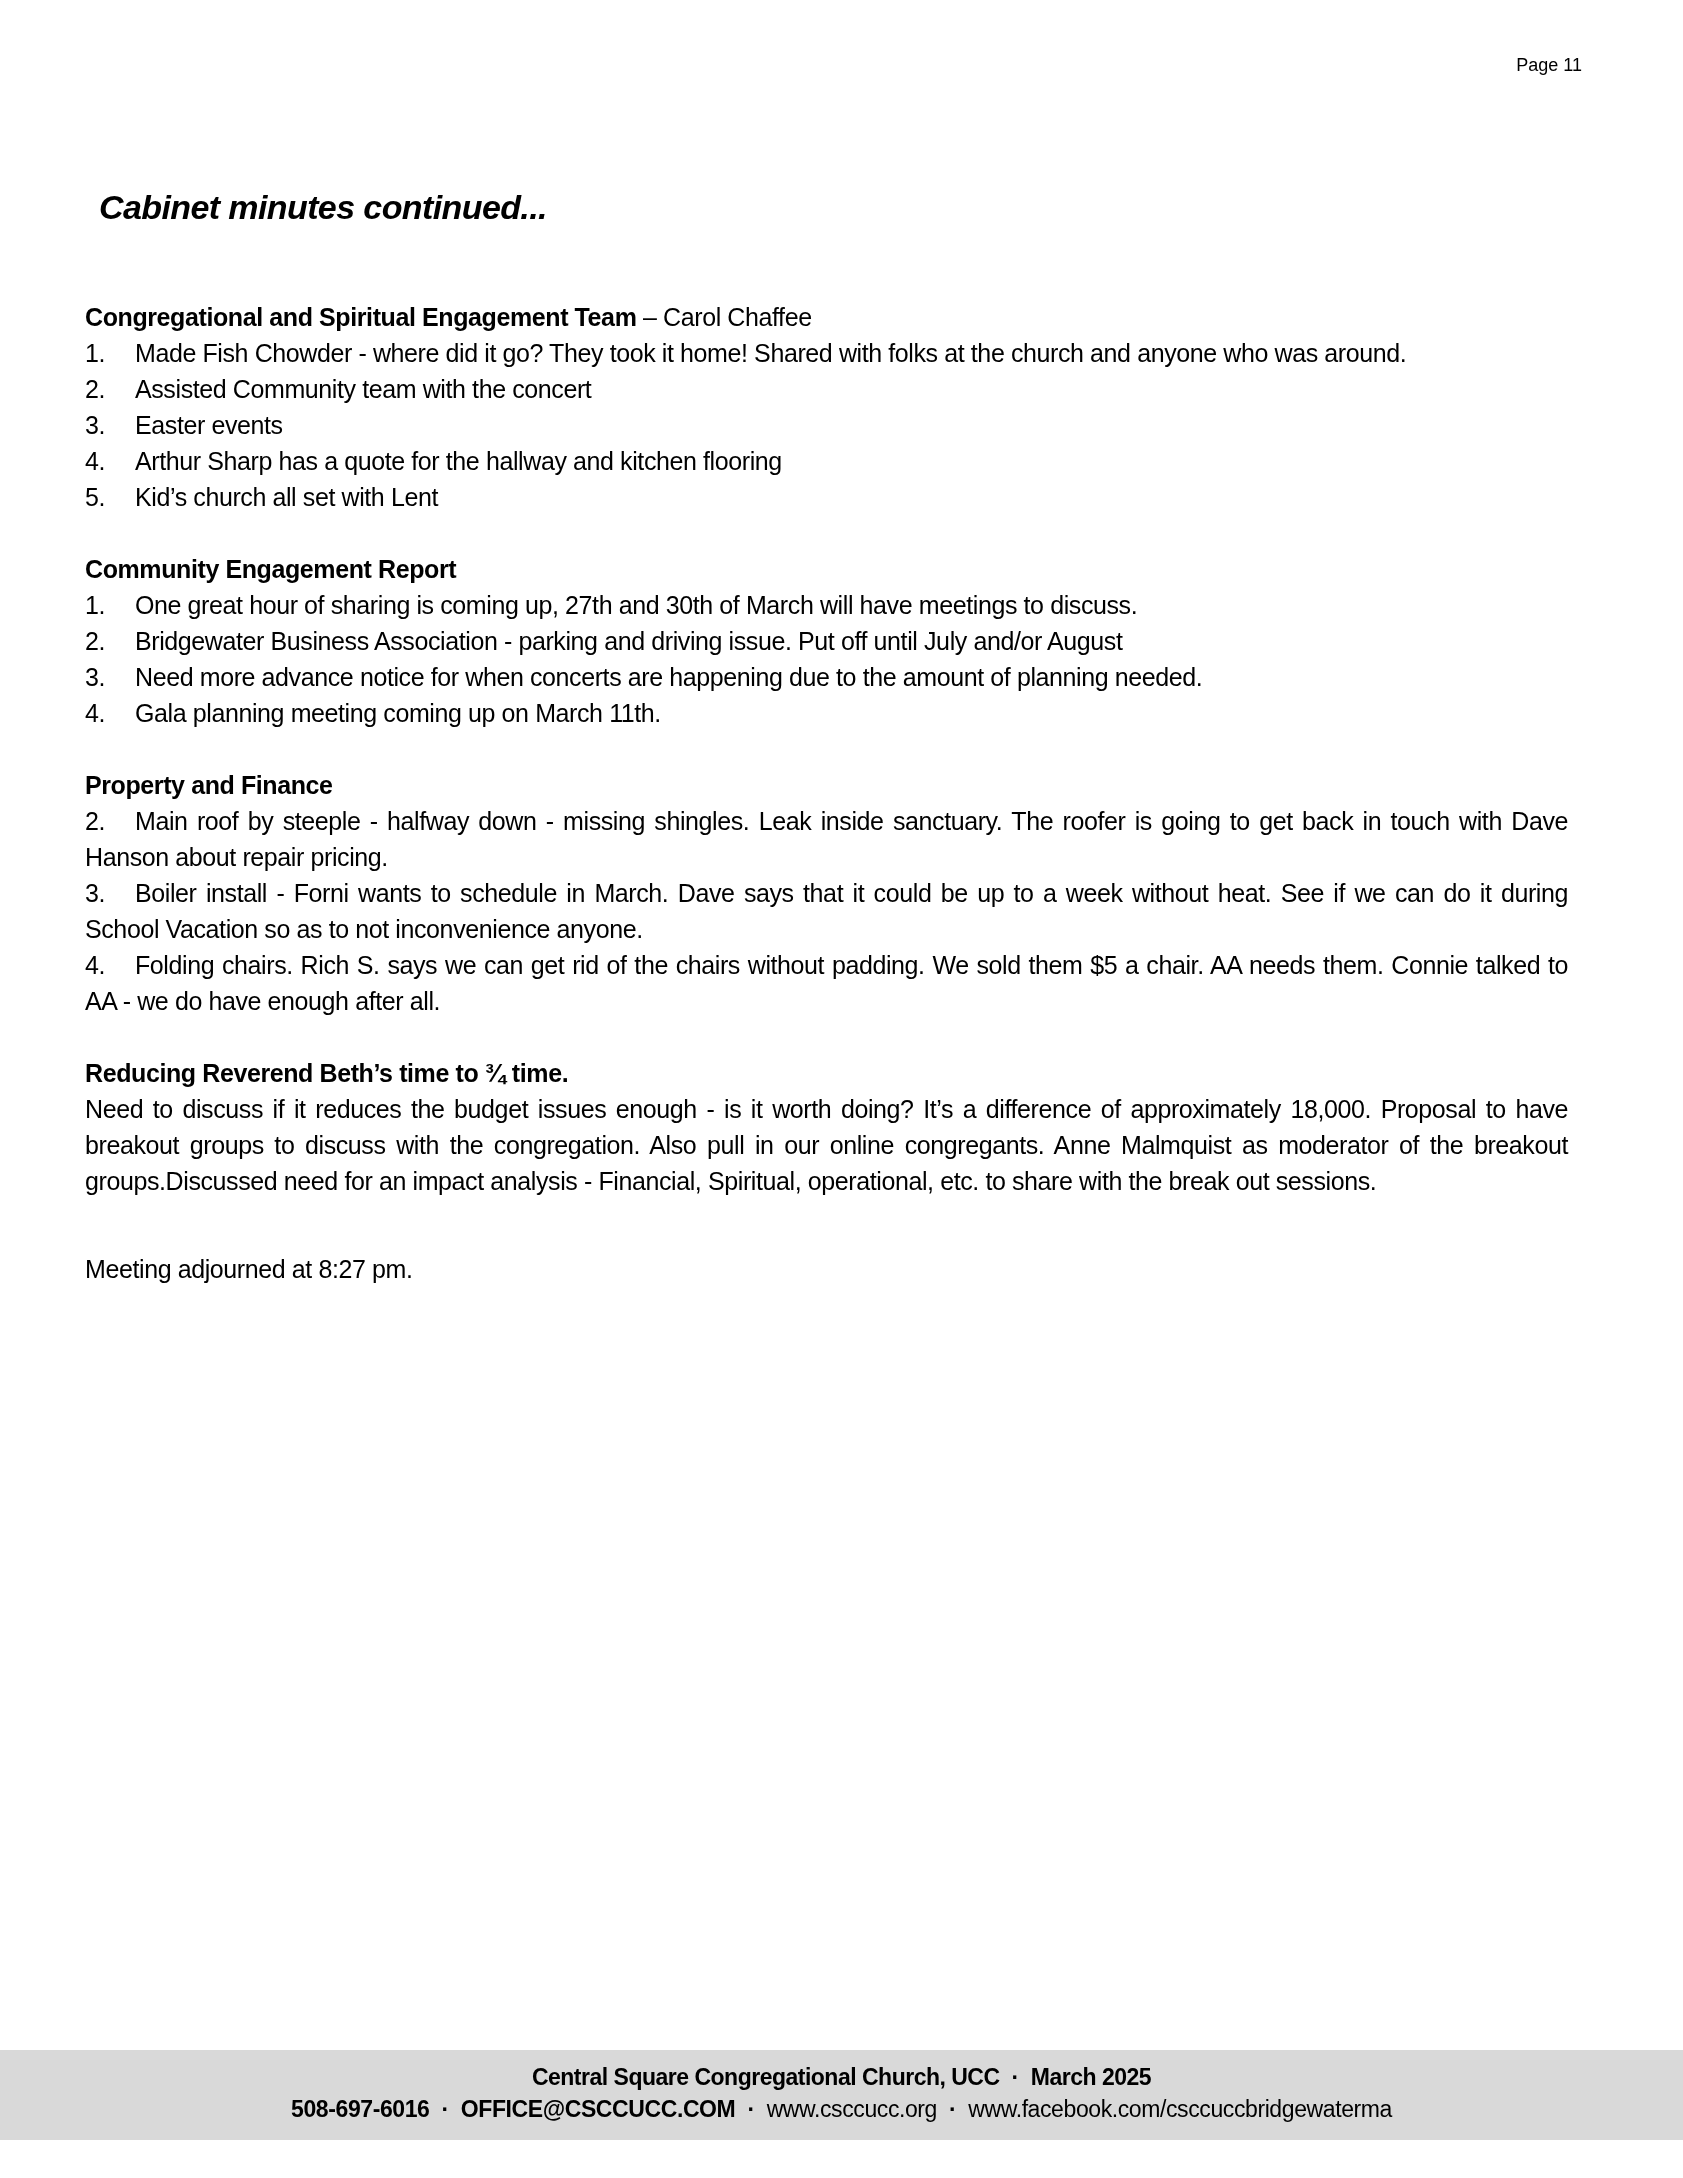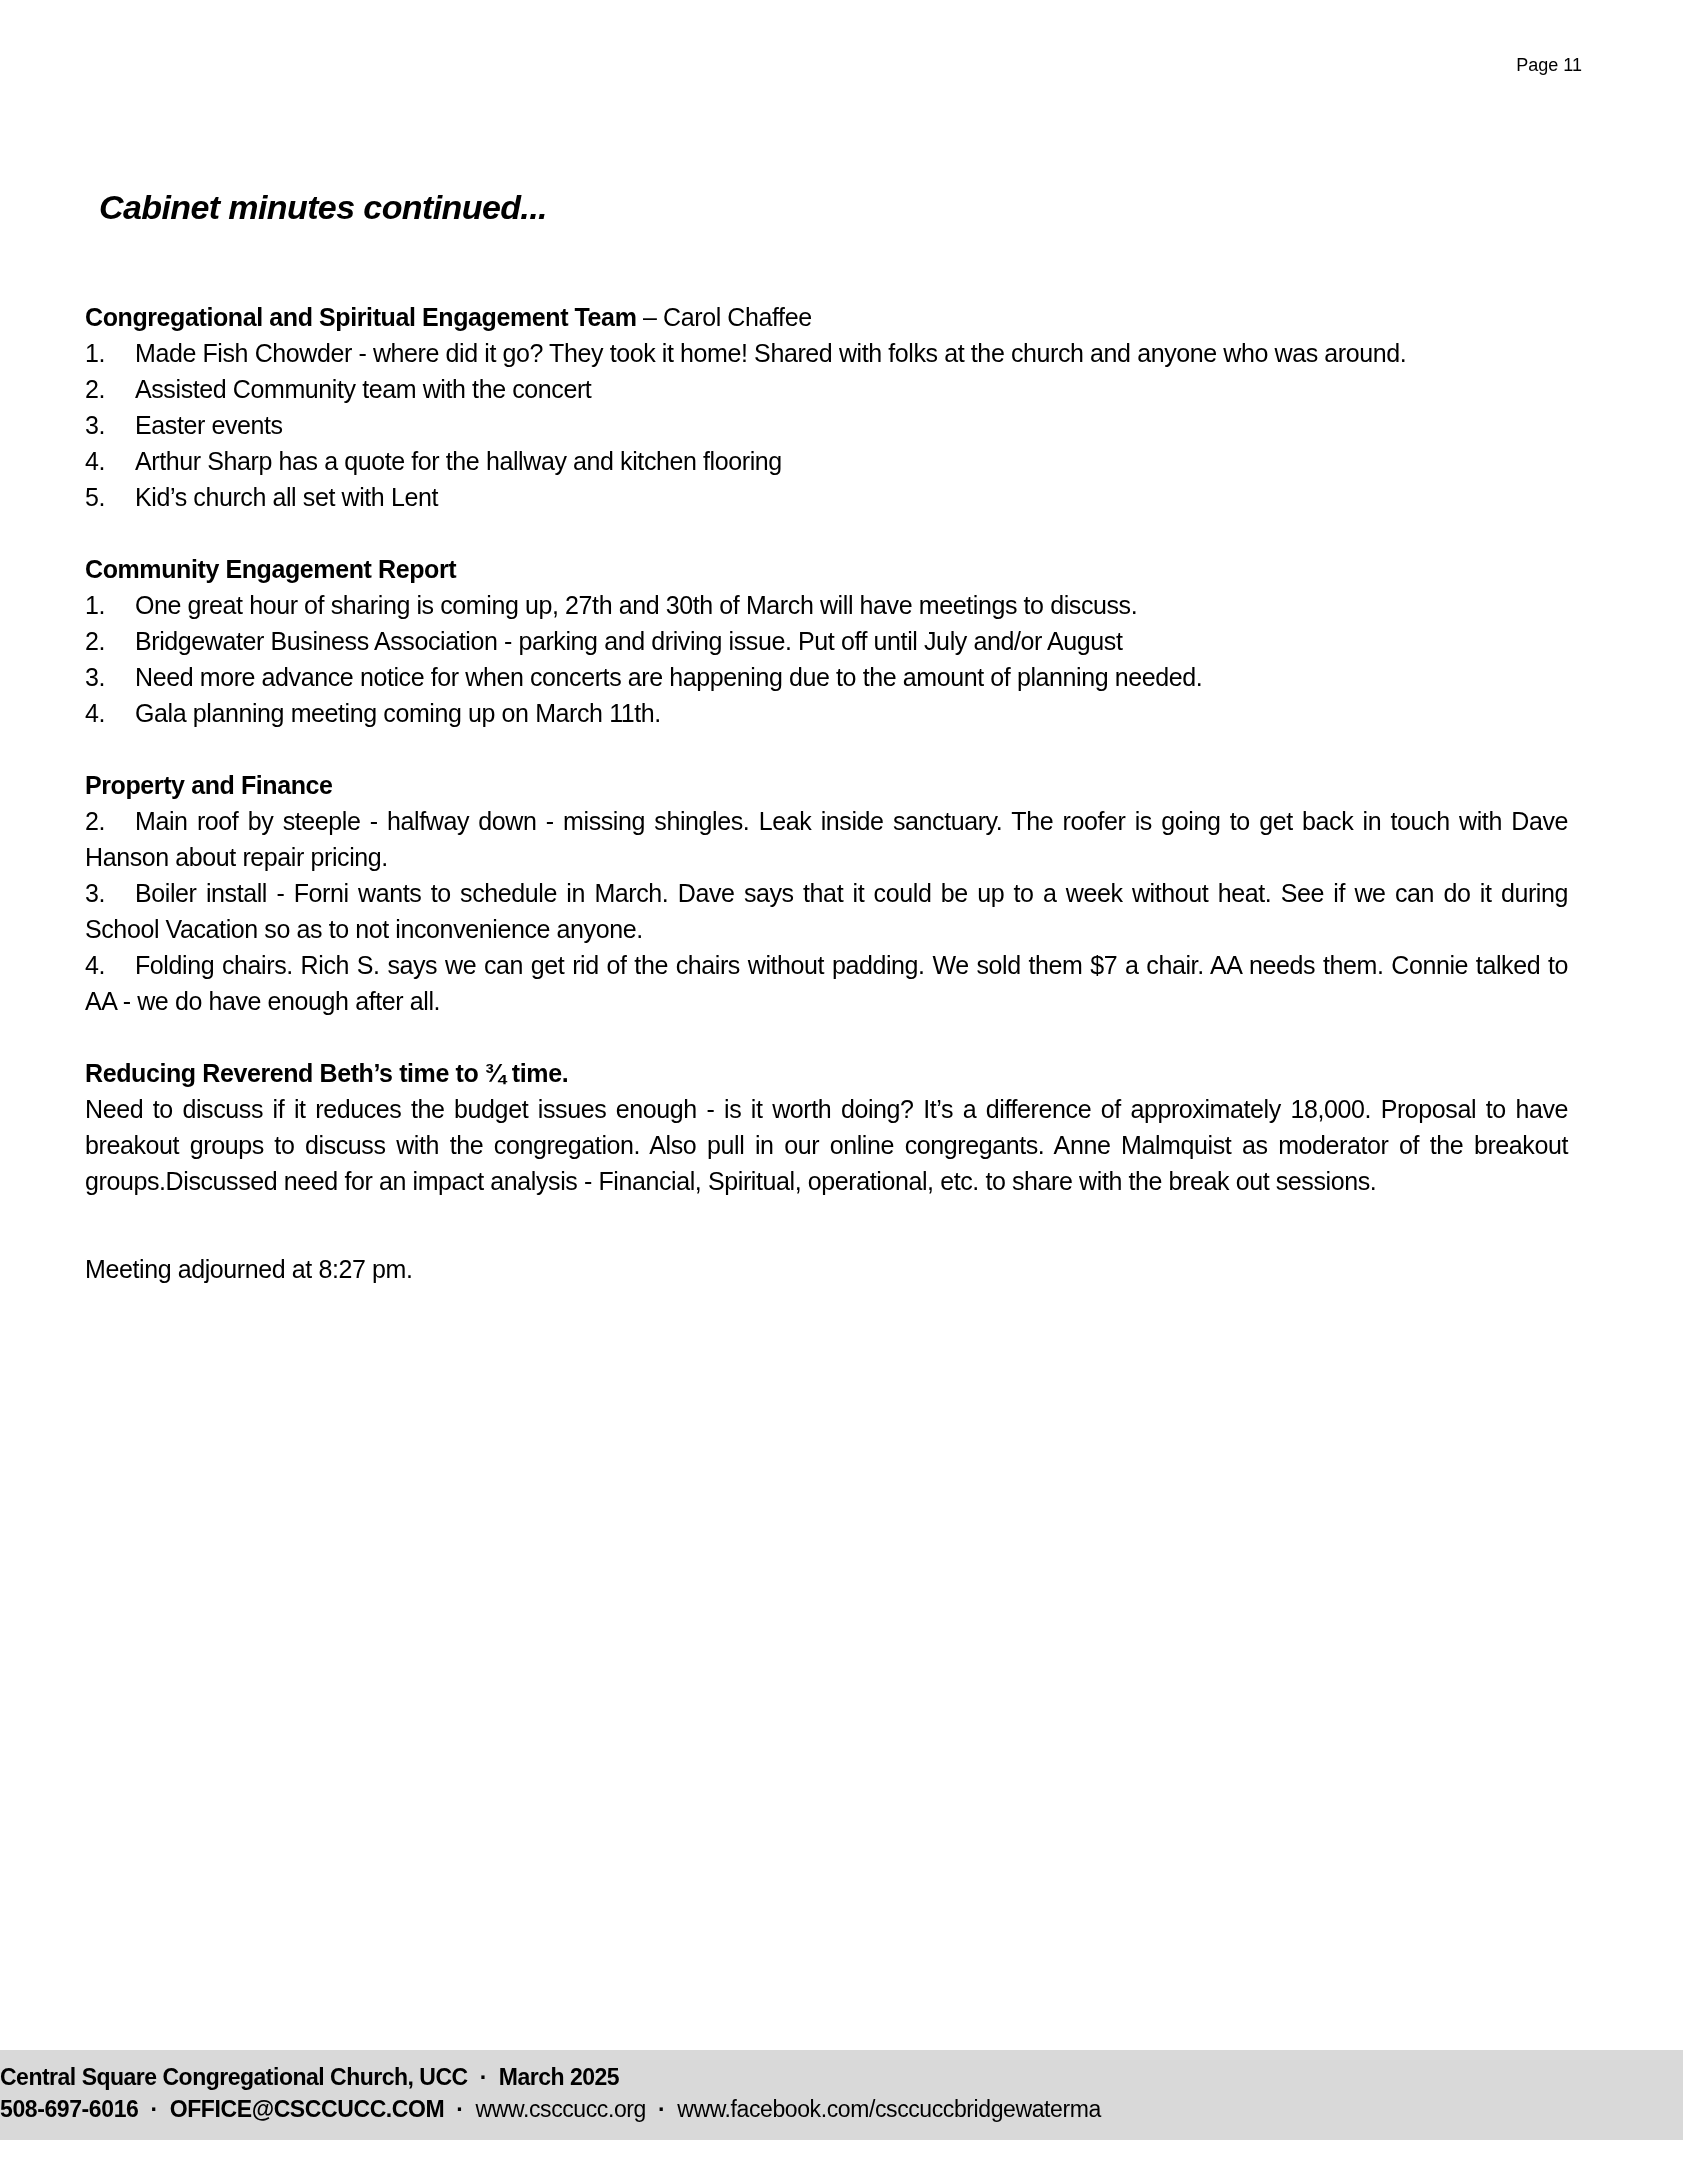--- a/index.html
+++ b/index.html
@@ -11,21 +11,21 @@
   .section { margin-bottom: 36px; }
   .section-title { font-weight: bold; }
   .section-title .author { font-weight: normal; }
   ol.simple { list-style: none; margin: 0; padding: 0; }
   ol.simple li { position: relative; padding-left: 50px; }
   ol.simple li .num { position: absolute; left: 0; top: 0; }
   .para-item { text-align: justify; text-align-last: left; }
   .para-item .num { display: inline-block; width: 50px; }
   .paragraph { text-align: justify; text-align-last: left; }
   .adjourned { margin-top: 52px; }
-  .footer { position: absolute; top: 2050px; left: 0; width: 1683px; height: 90px; background: #d9d9d9; }
+  .footer { position: absolute; top: 2050px; left: 0; width: 1683px; height: 90px; background: #d9d9d9; text-align: center; }
   .footer-line1 { margin-top: 11px; font-size: 23px; font-weight: bold; letter-spacing: -0.5px; line-height: 32px; }
   .footer-line2 { font-size: 23px; line-height: 32px; letter-spacing: -0.4px; }
   .footer-line2 .b { font-weight: bold; }
   .dot { display: inline-block; margin: 0 12px; font-weight: bold; }
 </style>
 </head>
 <body>
 
 <div class="page-number">Page 11</div>
 
@@ -53,21 +53,21 @@
       <li><span class="num">2.</span><span>Bridgewater Business Association - parking and driving issue. Put off until July and/or August</span></li>
       <li><span class="num">3.</span><span>Need more advance notice for when concerts are happening due to the amount of planning needed.</span></li>
       <li><span class="num">4.</span><span>Gala planning meeting coming up on March 11th.</span></li>
     </ol>
   </div>
 
   <div class="section">
     <div class="section-title">Property and Finance</div>
     <div class="para-item"><span class="num">2.</span><span>Main roof by steeple - halfway down - missing shingles. Leak inside sanctuary. The roofer is going to get back in touch with Dave Hanson about repair pricing.</span></div>
     <div class="para-item"><span class="num">3.</span><span>Boiler install - Forni wants to schedule in March. Dave says that it could be up to a week without heat. See if we can do it during School Vacation so as to not inconvenience anyone.</span></div>
-    <div class="para-item"><span class="num">4.</span><span>Folding chairs. Rich S. says we can get rid of the chairs without padding. We sold them $7 a chair. AA needs them. Connie talked to AA - we do have enough after all.</span></div>
+    <div class="para-item"><span class="num">4.</span><span>Folding chairs. Rich S. says we can get rid of the chairs without padding. We sold them $5 a chair. AA needs them. Connie talked to AA - we do have enough after all.</span></div>
   </div>
 
   <div class="section">
     <div class="section-title">Reducing Reverend Beth’s time to ¾ time.</div>
     <div class="paragraph">Need to discuss if it reduces the budget issues enough - is it worth doing? It’s a difference of approximately 18,000. Proposal to have breakout groups to discuss with the congregation. Also pull in our online congregants. Anne Malmquist as moderator of the breakout groups.Discussed need for an impact analysis - Financial, Spiritual, operational, etc. to share with the break out sessions.</div>
   </div>
 
   <div class="adjourned">Meeting adjourned at 8:27 pm.</div>
 </div>
 

